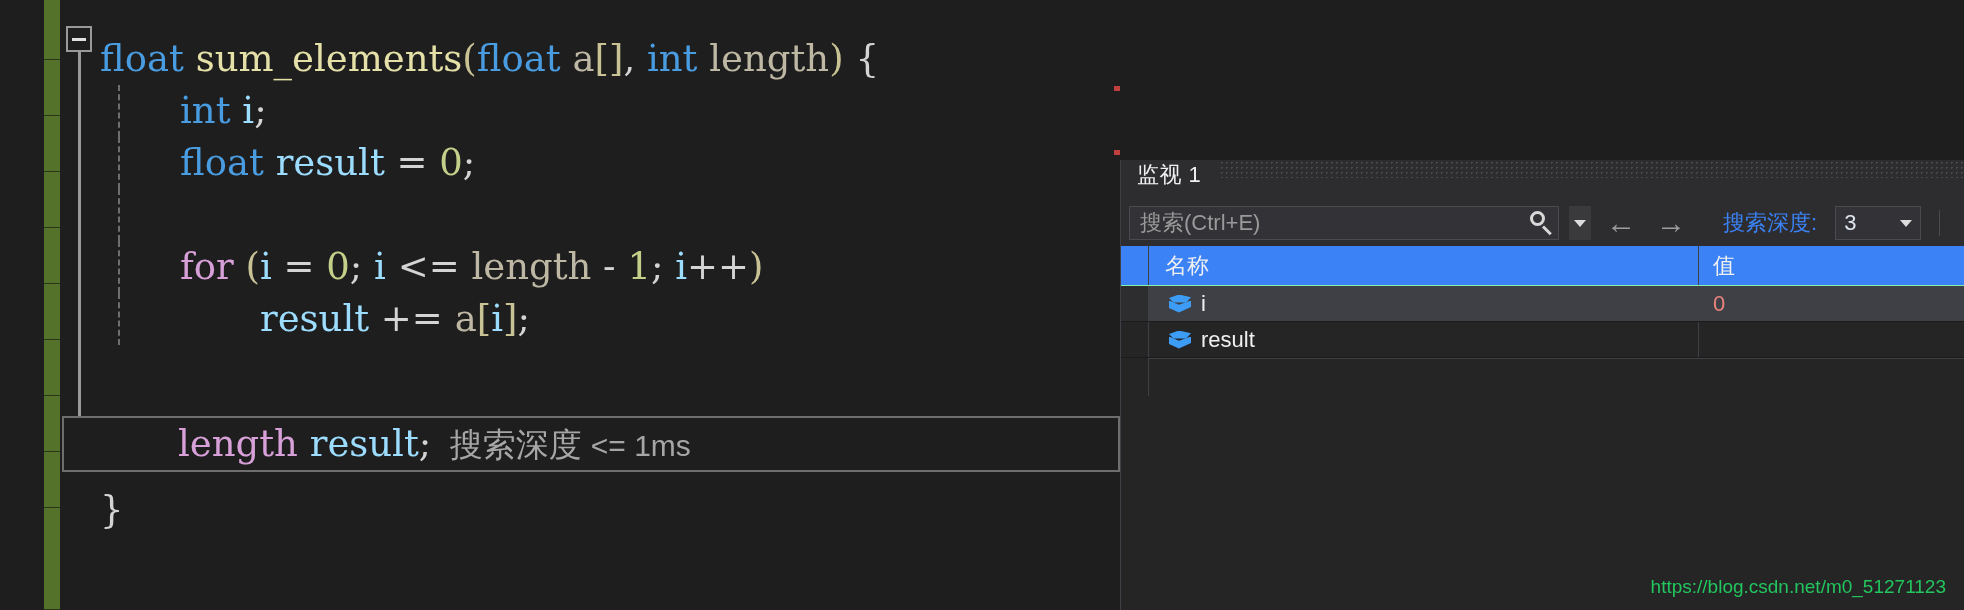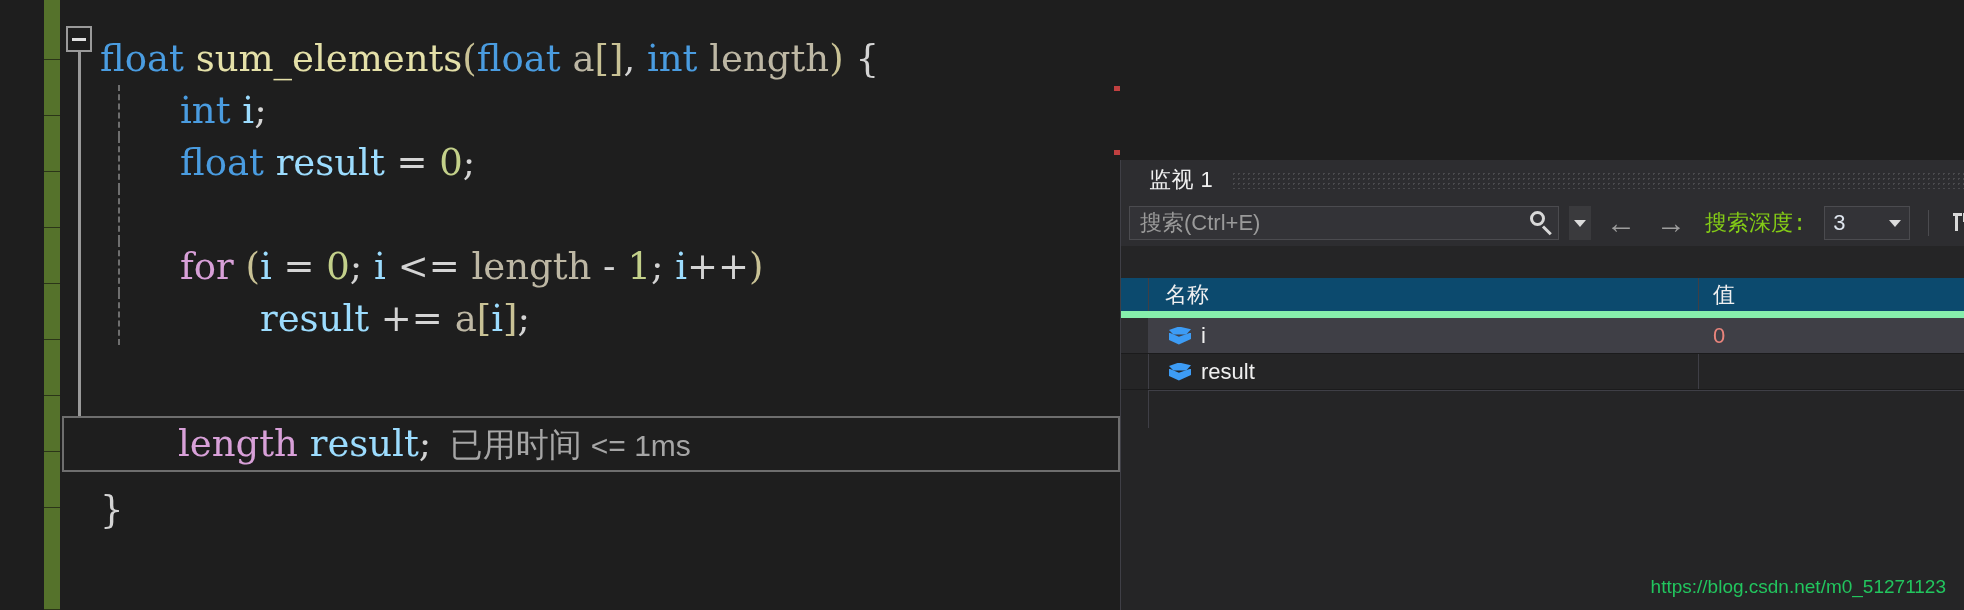--- a/index.html
+++ b/index.html
@@ -98,21 +98,21 @@
 
   
   #watch-panel {
     position: absolute; left: 1120px; top: 160px;
     width: 844px; height: 450px;
     background: #252526;
     border-left: 1px solid #3f3f46;
   }
   #watch-title-bar {
     height: 40px; background: #2d2d30;
-    display: flex; align-items: center; padding-left: 28px;
+    display: flex; align-items: flex-start; padding-left: 16px;
   }
   #watch-title {
     color: #f0f0f0; font-size: 22px; letter-spacing: .5px;
   }
   #watch-title-dots {
     flex: 1; margin-left: 18px; height: 18px;
     background-image: radial-gradient(#4a4a4d 1px, transparent 1px);
     background-size: 5px 5px;
   }
 
@@ -149,21 +149,21 @@
   }
   .caret {
     width: 0; height: 0; border-left: 6px solid transparent;
     border-right: 6px solid transparent; border-top: 7px solid #dcdcdc;
   }
   .arrow-btn {
     width: 40px; height: 36px; display: flex;
     align-items: center; justify-content: center;
     color: #9d9d9d; font-size: 30px; flex: 0 0 40px;
   }
-  #depth-label { color: #84cc16; font-size: 22px; white-space: nowrap; margin-left: 4px; font-family: Liberation Mono, monospace; }
+  #depth-label { color: #3b82f6; font-size: 22px; white-space: nowrap; margin-left: 22px; }
   #depth-select {
     width: 86px; height: 34px; background: #333337; border: 1px solid #4b4b4f;
     display: flex; align-items: center; justify-content: space-between;
     padding: 0 8px; margin-left: 8px; flex: 0 0 86px;
   }
   #depth-value { color: #dfe6ef; font-size: 22px; }
   .tb-sep {
     width: 1px; height: 26px; background: #4b4b4f; margin: 0 8px; flex: 0 0 1px;
   }
   .tb-icon {
@@ -180,23 +180,22 @@
                    border-left: 8px solid #d8d8d8; border-right: 8px solid transparent;
                    border-bottom: 0; border-top: 9px solid #d8d8d8; }
   .pinfilter .f2 { position:absolute; left:15px; top:11px; width:3px; height:10px; background:#d8d8d8; }
   
   .hexab { position: relative; width: 28px; height: 26px; }
   .hexab .hx { position:absolute; left:0; top:0; width:12px; height:12px; background:#d8d8d8; }
 
   
   #watch-table { width: 100%; }
   #watch-head {
-    display: flex; height: 40px; background: #0c4a6e;
-    border-bottom: 7px solid #86efac;
-    margin-top: 32px;
+    display: flex; height: 40px; background: #3b82f6;
+    border-bottom: 1px solid #86efac;
   }
   #watch-head .gutter { width: 28px; border-right: 1px solid #3f3f46; flex: 0 0 28px; }
   #watch-head .col-name {
     flex: 0 0 550px; color: #f0f0f0; font-size: 22px;
     display: flex; align-items: center; padding-left: 16px;
     border-right: 1px solid #3f3f46;
   }
   #watch-head .col-value {
     flex: 1; color: #f0f0f0; font-size: 22px;
     display: flex; align-items: center; padding-left: 14px;
@@ -280,21 +279,21 @@
       <div class="collapse-box">
         <div class="bar"></div>
       </div>
       <div class="outline-line"></div>
       <div class="outline-foot"></div>
     </div>
 
     <div id="code"><div class="line"><span class="kw">float</span><span class="punct"> </span><span class="fn">sum_elements</span><span class="brkt">(</span><span class="kw">float</span><span class="punct"> </span><span class="param">a</span><span class="brkt">[]</span><span class="punct">, </span><span class="kw">int</span><span class="punct"> </span><span class="param">length</span><span class="brkt">)</span><span class="punct"> {</span></div><div class="line"><span class="guide" style="left: 18px;"></span><span class="ind1"></span><span class="kw">int</span><span class="punct"> </span><span class="var">i</span><span class="punct">;</span></div><div class="line"><span class="guide" style="left: 18px;"></span><span class="ind1"></span><span class="kw">float</span><span class="punct"> </span><span class="var">result</span><span class="punct"> = </span><span class="num">0</span><span class="punct">;</span></div><div class="line"><span class="guide" style="left: 18px;"></span><span class="ind1"></span></div><div class="line"><span class="guide" style="left: 18px;"></span><span class="ind1"></span><span class="ctrl">for</span><span class="punct"> </span><span class="brkt">(</span><span class="var">i</span><span class="punct"> = </span><span class="num">0</span><span class="punct">; </span><span class="var">i</span><span class="punct"> &lt;= </span><span class="param">length</span><span class="punct"> - </span><span class="num">1</span><span class="punct">; </span><span class="var">i</span><span class="punct">++</span><span class="brkt">)</span></div><div class="line"><span class="guide" style="left: 18px;"></span><span class="ind2"></span><span class="var">result</span><span class="punct"> += </span><span class="param">a</span><span class="brkt">[</span><span class="var">i</span><span class="brkt">]</span><span class="punct">;</span></div></div>
 
     <div id="current-line"></div>
-    <div id="current-line-text"><span class="ind1" style="width: 140px;"></span><span class="ctrl">length</span><span class="punct"> </span><span class="var">result</span><span class="punct">;</span><span class="elapsed"><span class="cn">  已用时间 </span><span>&lt;= 1ms</span></span></div>
+    <div id="current-line-text"><span class="ind1" style="width: 140px;"></span><span class="ctrl">length</span><span class="punct"> </span><span class="var">result</span><span class="punct">;</span><span class="elapsed"><span class="cn">  搜索深度 </span><span>&lt;= 1ms</span></span></div>
 
     <div id="right-sliver">
       <div class="mark" style="top:86px"></div>
       <div class="mark" style="top:150px"></div>
     </div>
   <div class="line" style="position: absolute; left: 100px; top: 484px; font-family: &quot;DejaVu Serif&quot;, &quot;Liberation Serif&quot;, serif; font-size: 37px; line-height: 52px; color: rgb(212, 212, 212);">}</div>
     </div>
 
   <div id="watch-panel">
 

